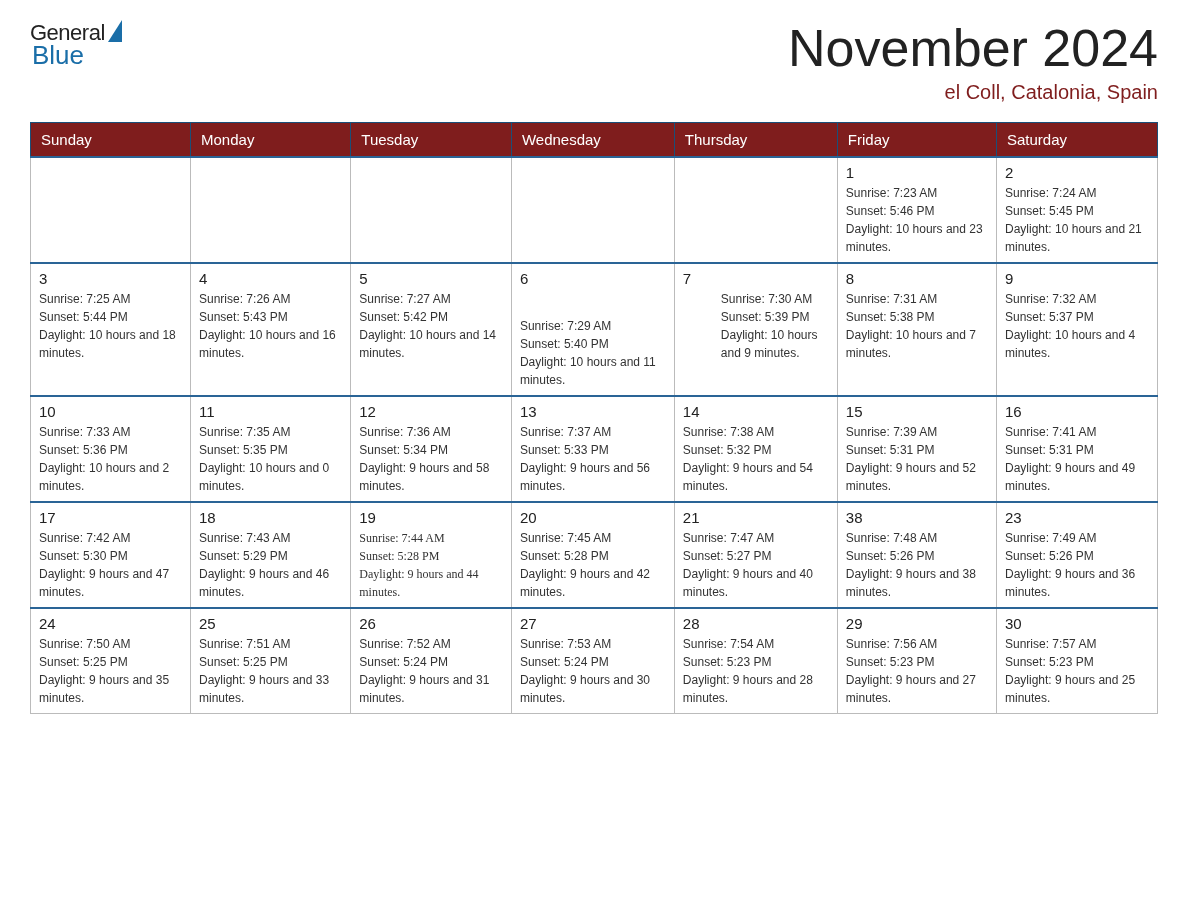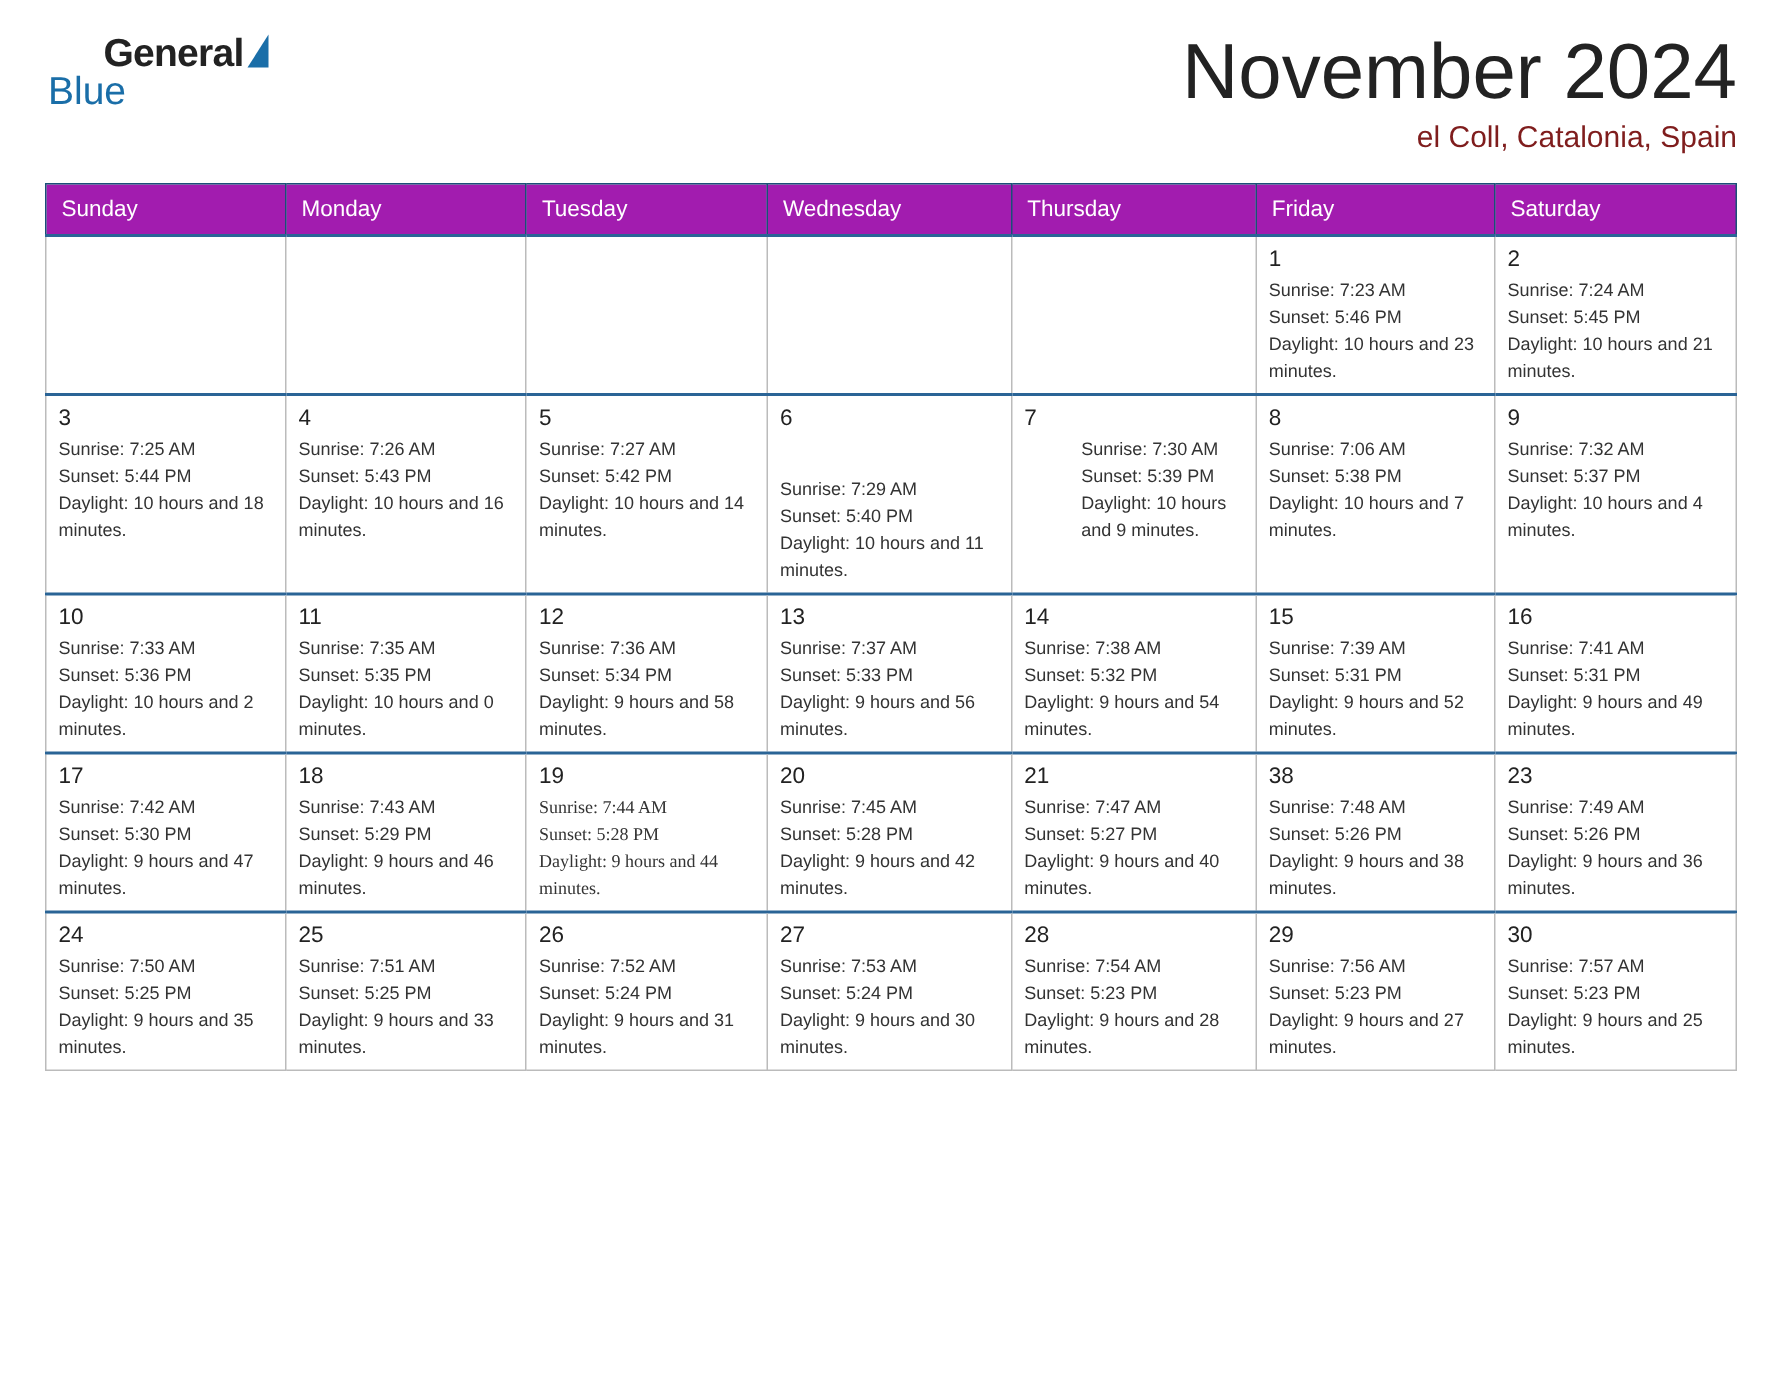--- a/index.html
+++ b/index.html
@@ -20,25 +20,24 @@
     .logo {
       display: flex;
       flex-direction: column;
       align-items: flex-start;
     }
     .logo-top {
       display: flex;
       align-items: center;
     }
     .logo-general {
-      font-size: 26px;
-      font-weight: bold;
+      font-size: 22px;
+      font-weight: normal;
       color: #222;
       letter-spacing: -0.5px;
-      margin-left: 39px;
     }
     .logo-triangle {
       width: 0;
       height: 0;
       border-left: 14px solid transparent;
       border-bottom: 22px solid #1a6ea8;
       margin-left: 3px;
       margin-top: -4px;
     }
     .logo-blue {
@@ -61,21 +60,21 @@
       font-size: 20px;
       color: #7f1d1d;
       margin-top: 4px;
     }
     .calendar {
       width: 100%;
       border-collapse: collapse;
       border: 1px solid #999;
     }
     .calendar th {
-      background-color: #a21caf;
+      background-color: #7f1d1d;
       color: #fff;
       text-align: left;
       padding: 8px 10px;
       font-size: 15px;
       font-weight: normal;
       border: 1px solid #1a4f78;
     }
     .calendar td {
       vertical-align: top;
       padding: 6px 8px;
@@ -178,21 +177,21 @@
 Daylight: 10 hours and 11 minutes.</div>
         </td>
         <td>
           <div class="day-number">7</div>
           <div class="day-info" style="white-space: pre-line; margin-left: 38px;">Sunrise: 7:30 AM
 Sunset: 5:39 PM
 Daylight: 10 hours and 9 minutes.</div>
         </td>
         <td>
           <div class="day-number">8</div>
-          <div class="day-info" style="white-space: pre-line;">Sunrise: 7:06 AM
+          <div class="day-info" style="white-space: pre-line;">Sunrise: 7:31 AM
 Sunset: 5:38 PM
 Daylight: 10 hours and 7 minutes.</div>
         </td>
         <td>
           <div class="day-number">9</div>
           <div class="day-info" style="white-space: pre-line;">Sunrise: 7:32 AM
 Sunset: 5:37 PM
 Daylight: 10 hours and 4 minutes.</div>
         </td>
       </tr>

